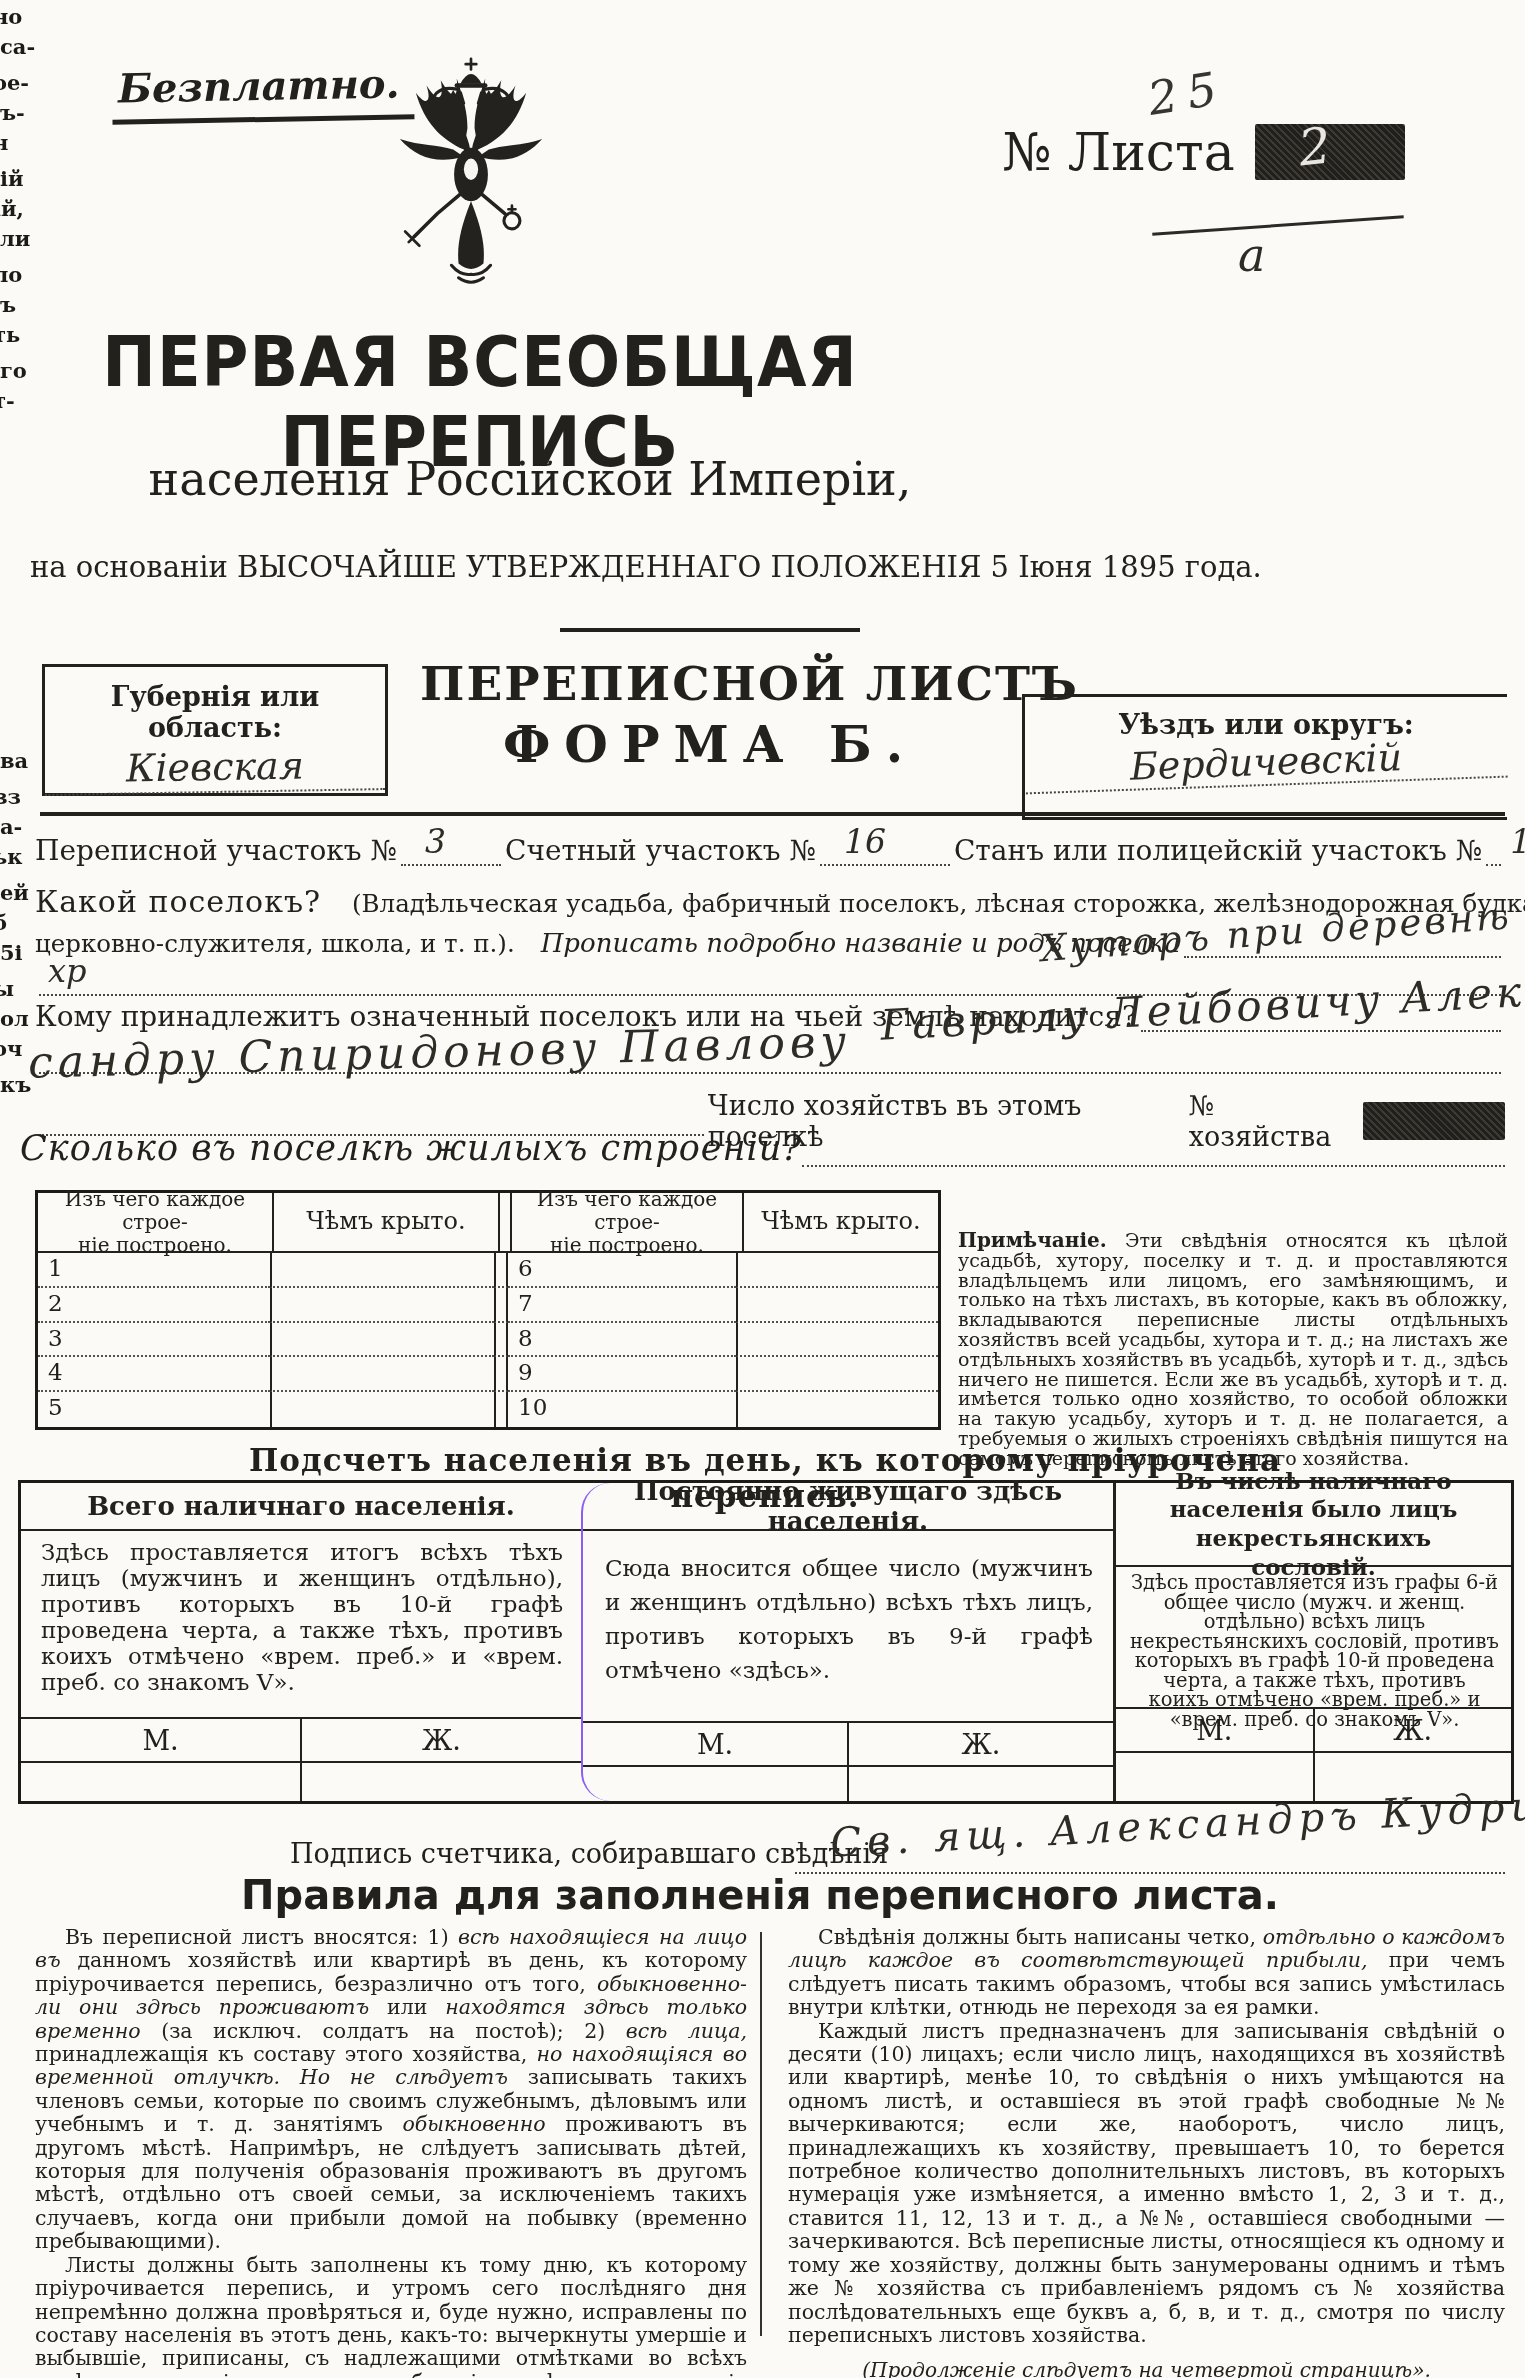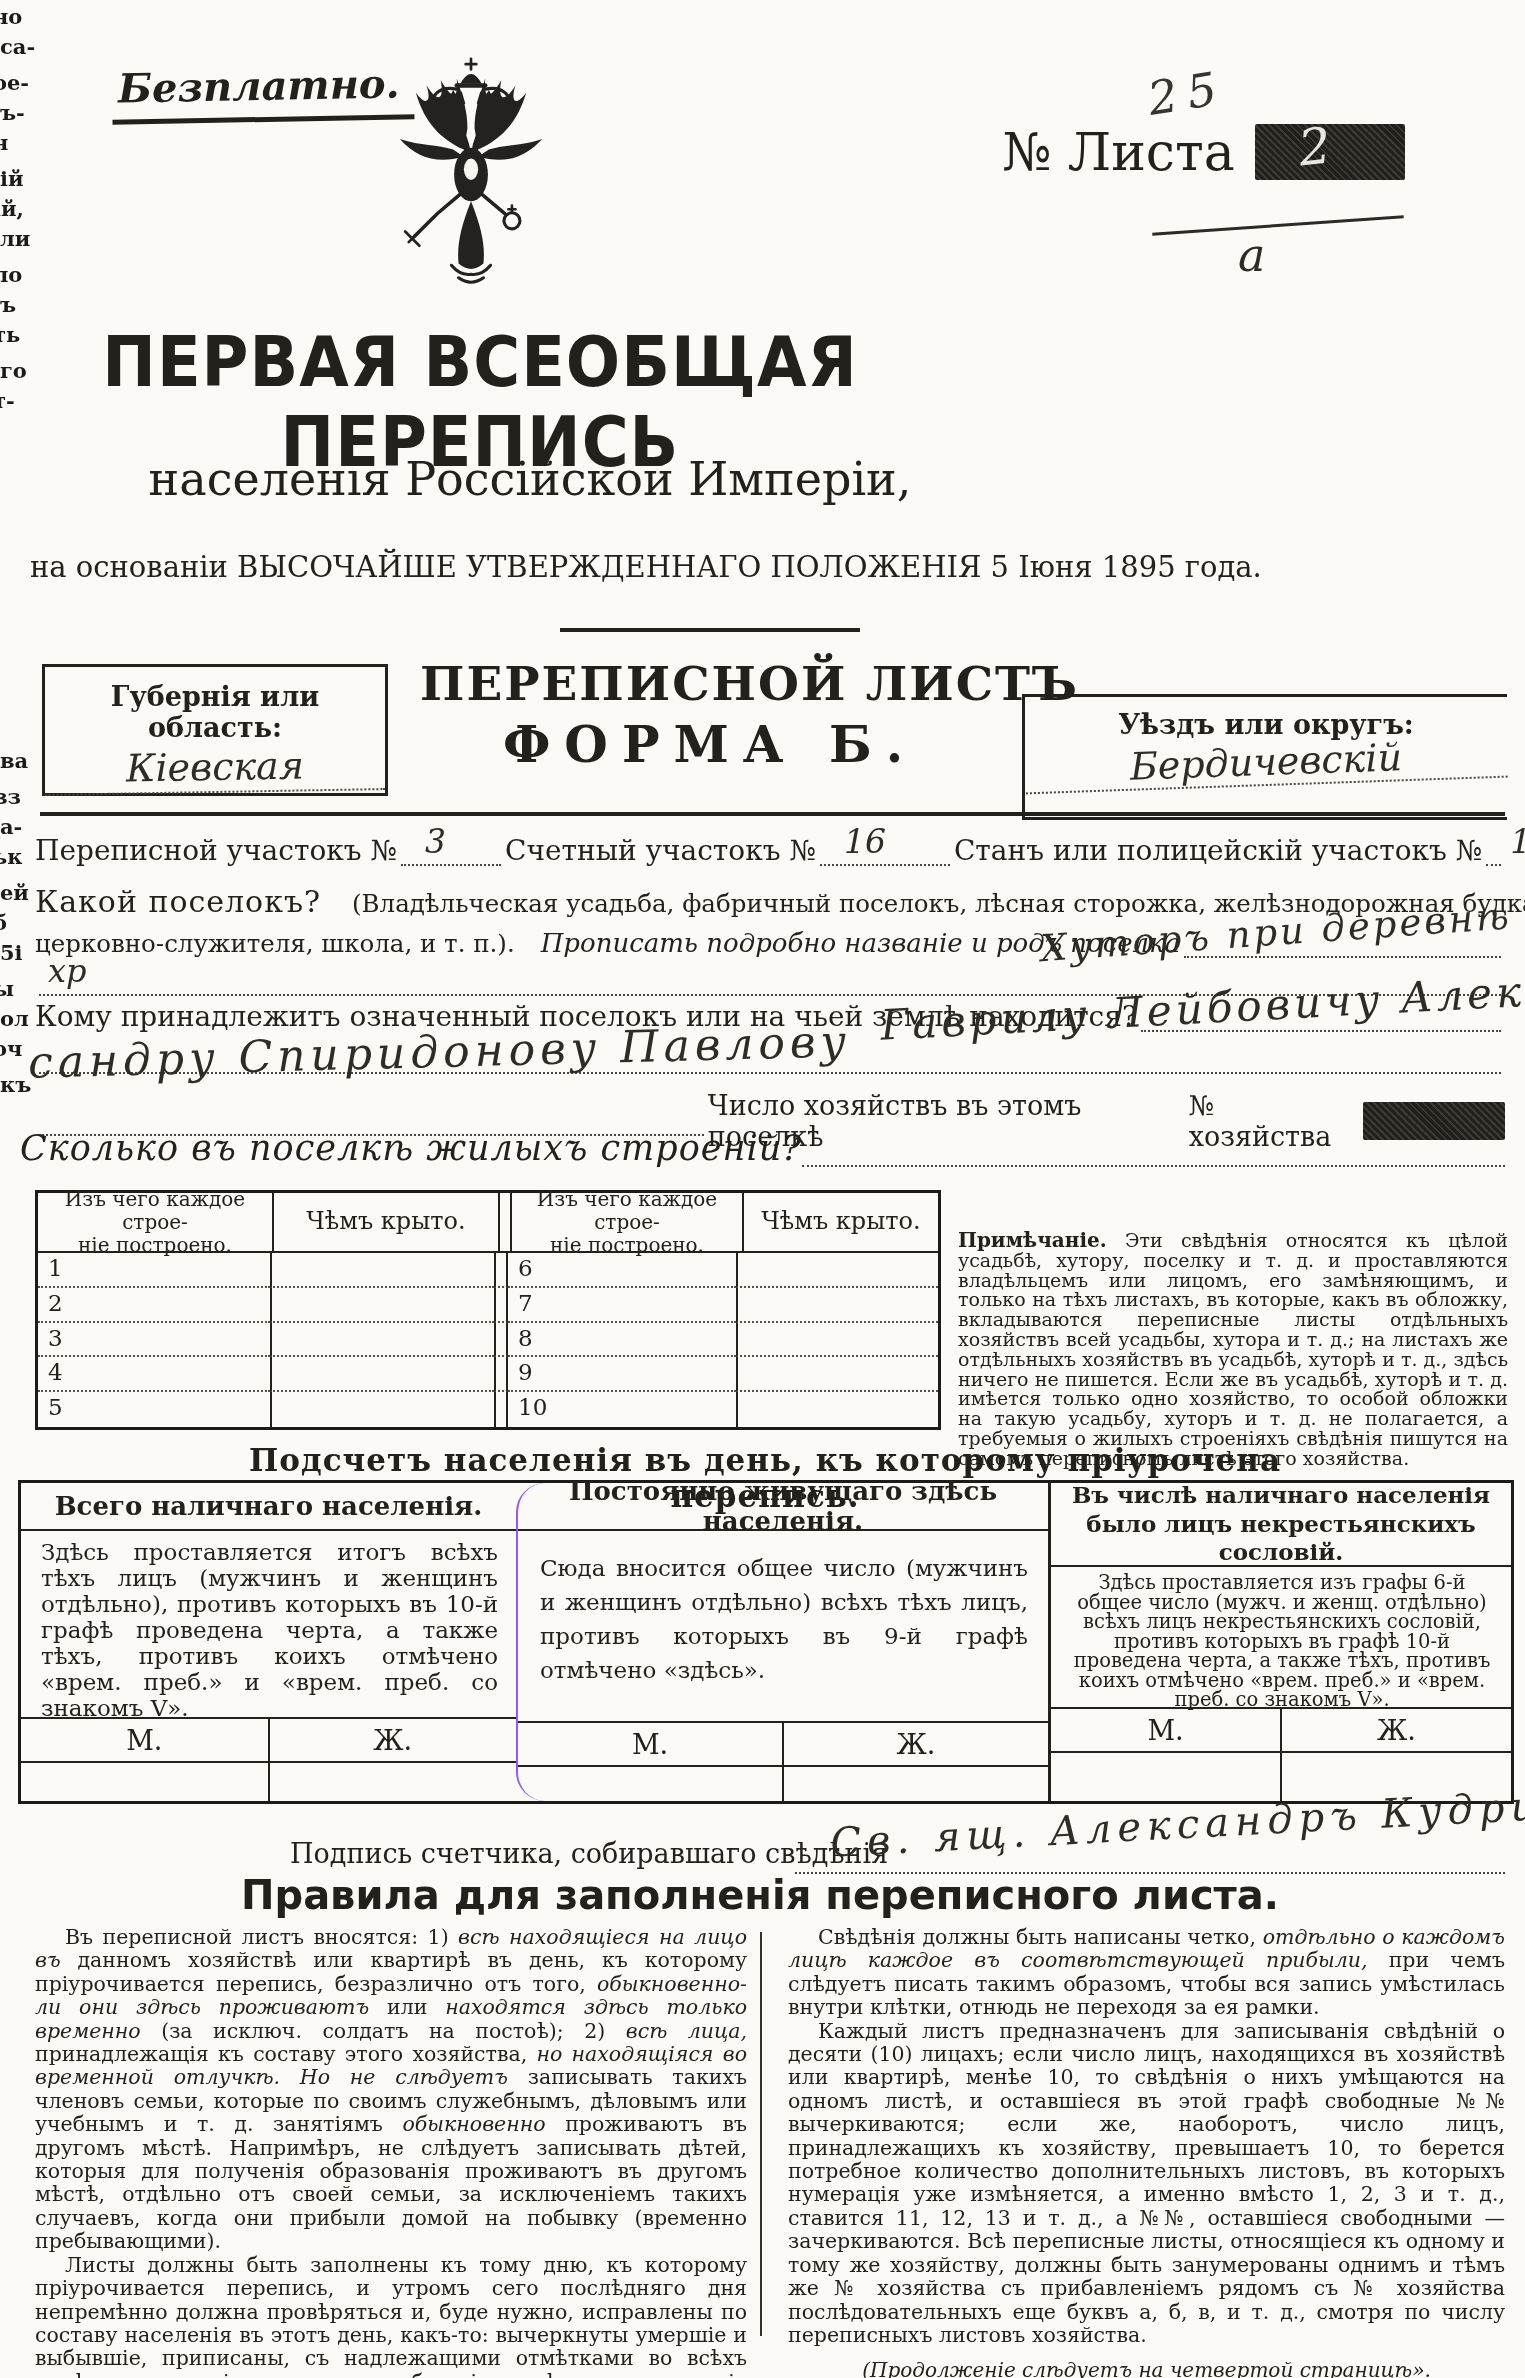--- a/index.html
+++ b/index.html
@@ -84,21 +84,21 @@
   .btable .hrow .mid{padding:0;}
   .btable .drow div{border-bottom:2px dotted #55504a;font-size:23px;padding:2px 0 0 10px;}
   .btable .drow:last-child div{border-bottom:none;}
   .btable .drow .mid{padding:0;}
   .note{left:958px;top:1231px;width:550px;font-size:19px;line-height:19.8px;text-align:justify;}
   .note b{font-size:20px;}
   
   .pop-title{left:150px;top:1442px;width:1230px;text-align:center;font-size:31px;font-weight:bold;letter-spacing:1px;}
   .ptable{left:18px;top:1480px;width:1490px;height:318px;border:3px solid #1d1b18;display:flex;}
   .pcol{display:flex;flex-direction:column;}
-  .pcol1{width:495px;}
+  .pcol1{width:560px;}
   .pcol2{width:530px;border-left:2px solid #8b5cf6;border-radius:29px;}
   .pcol3{flex:1;border-left:3px solid #23211c;}
   .ph{display:flex;align-items:center;justify-content:center;text-align:center;font-weight:bold;
       border-bottom:2px solid #23211c;font-size:26px;}
   .pcol1 .ph,.pcol2 .ph{height:46px;}
   .pcol3 .ph{height:82px;font-size:23px;line-height:1.25;padding:0 20px;}
   .pd{border-bottom:2px solid #23211c;text-align:justify;}
   .pcol1 .pd{height:170px;font-size:23px;line-height:26px;padding:8px 18px 8px 20px;}
   .pcol2 .pd{height:170px;font-size:23px;line-height:34px;padding:20px 20px 0 22px;}
   .pcol3 .pd{height:134px;font-size:19.5px;line-height:19.5px;padding:6px 12px 0 14px;text-align:center;}

